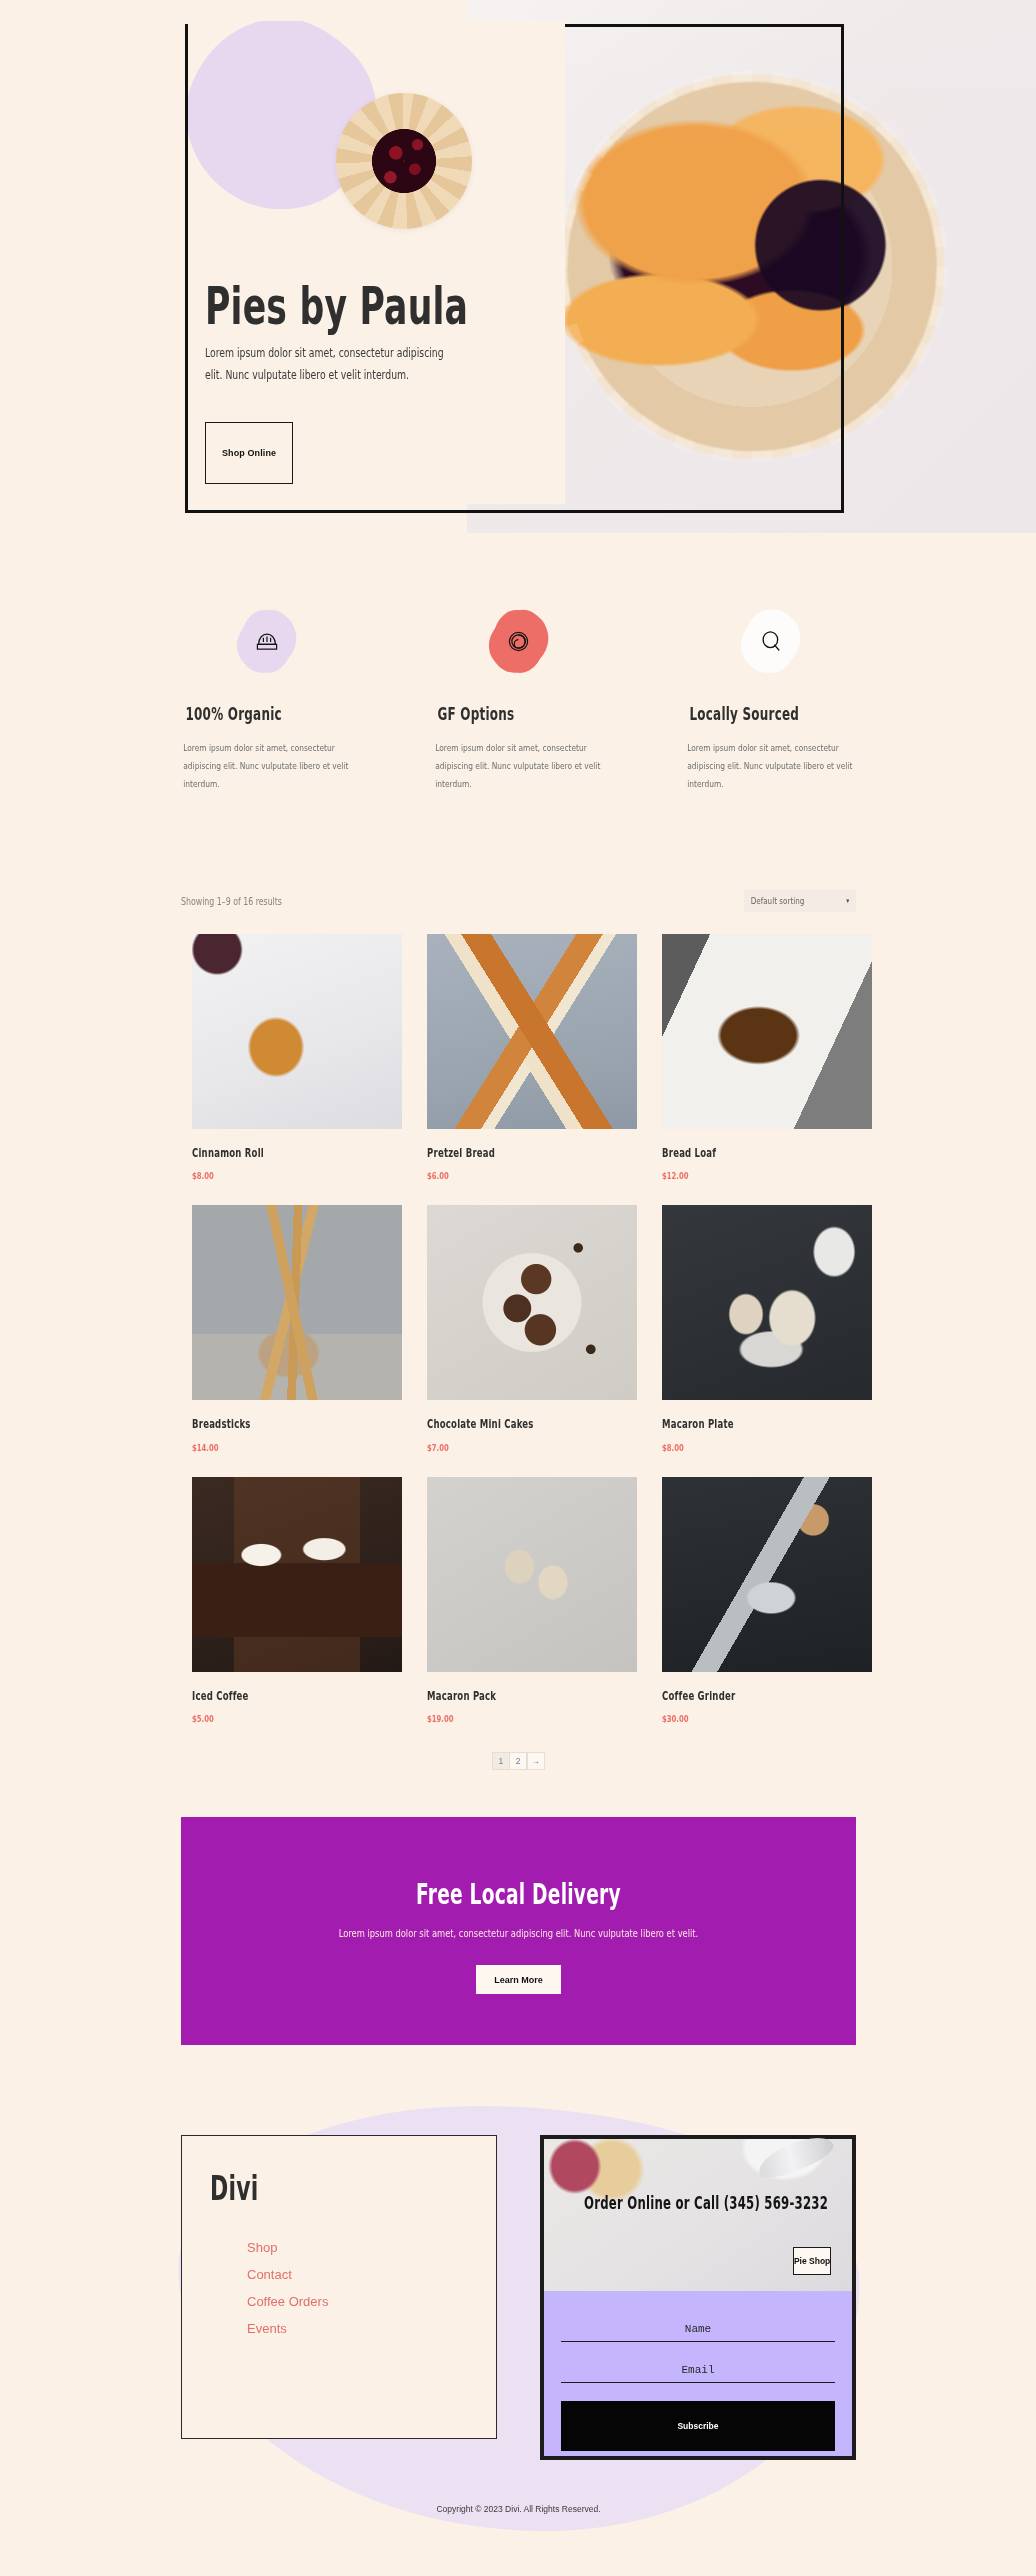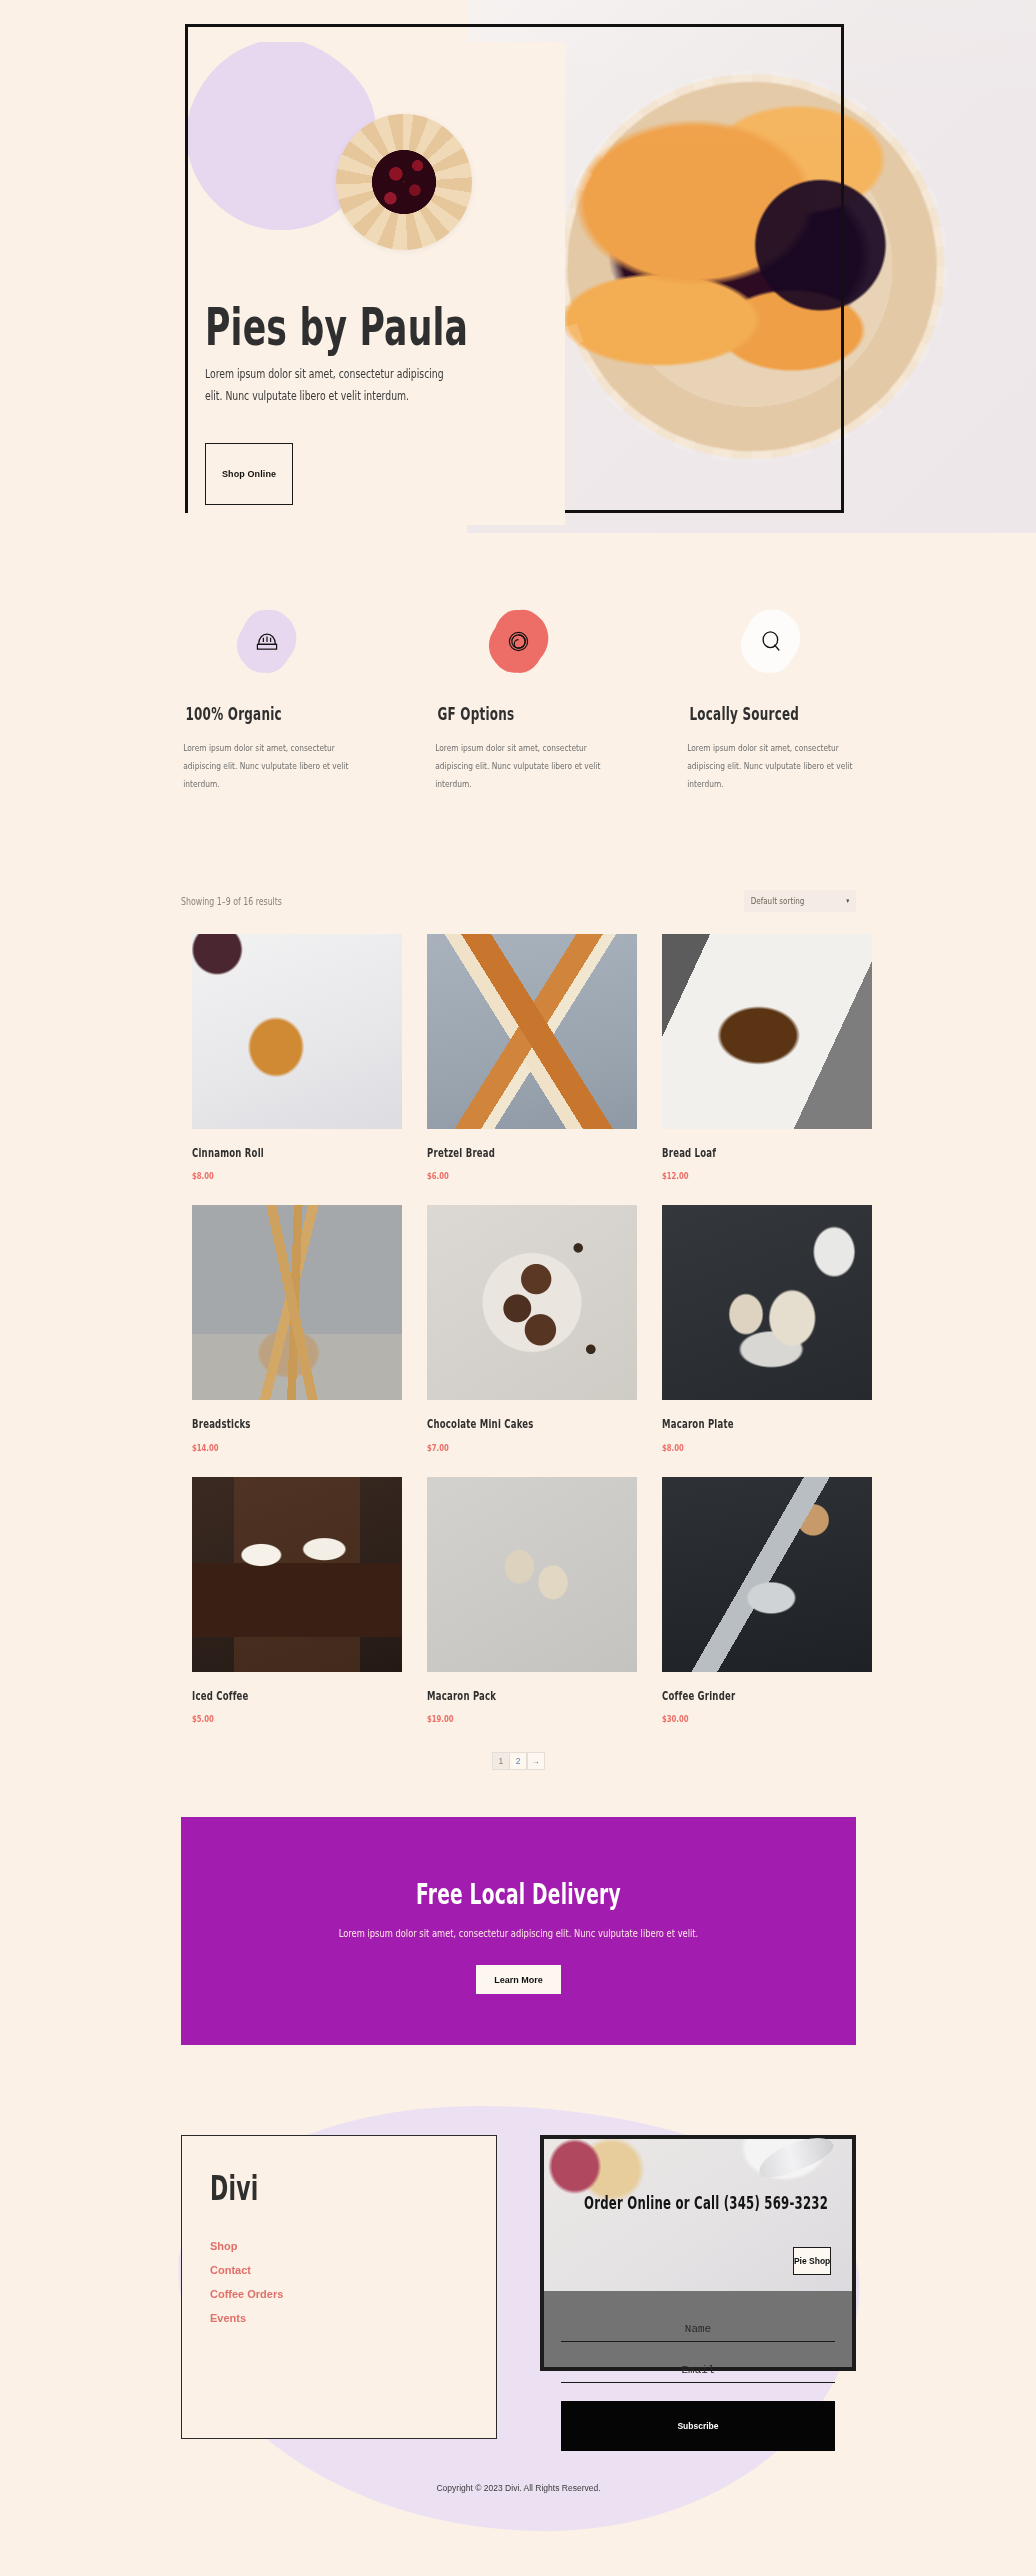--- a/index.html
+++ b/index.html
@@ -50,21 +50,21 @@
   }
   .hero-photo-veil{
     position:absolute;inset:0;
     background:linear-gradient(180deg,rgba(255,255,255,.05),rgba(255,255,255,0) 30%);
   }
   .hero-frame{
     position:absolute;left:185px;top:24px;width:659px;height:489px;
     border:3px solid #111;
   }
   .hero-left{
-    position:absolute;left:188px;top:42px;width:377px;height:483px;
+    position:absolute;left:188px;top:21px;width:377px;height:483px;
     background:#fbf1e6;
     overflow:hidden;
   }
   .hero-blob{
     left:122px;top:46px;width:188px;height:188px;
     background:#e7d8f0;
     border-radius:46% 54% 49% 51% / 52% 47% 53% 48%;
     filter:url(#none);
   }
   .hero-blob::before,.hero-blob::after{
@@ -256,25 +256,26 @@
     position:relative;z-index:2;width:675px;margin:0 auto;
     display:flex;justify-content:space-between;
   }
   .f-left{
     width:316px;height:304px;background:#fbf1e6;border:1.2px solid #2a2a2a;
     padding:36px 28px;position:relative;
   }
   .f-logo{font-size:33px;line-height:1;color:#2f2f2f;margin-bottom:35px;}
   .f-nav{list-style:none;}
   .f-nav li{
-    color:#e2706a;font-size:11px;font-weight:700;margin-bottom:12px;cursor:pointer;
+    color:#e2706a;font-size:13px;font-weight:400;margin-bottom:12px;cursor:pointer;
     font-family:"Liberation Sans",sans-serif;
+    margin-left:37px;
   }
   .f-right{
-    width:316px;height:236px;border:4.3px solid #1c1c1c;background:#737373;position:relative;
+    width:316px;height:325px;border:4.3px solid #1c1c1c;background:#c4b5fd;position:relative;
   }
   .f-right-photo{
     position:absolute;left:0;right:0;top:0;height:152px;
     background:
       radial-gradient(ellipse 16% 34% at 10% 18%, #b0485f 0 46%, rgba(176,72,95,0) 54%),
       radial-gradient(ellipse 20% 40% at 22% 20%, #e8cd9c 0 44%, rgba(232,205,156,0) 54%),
       radial-gradient(ellipse 26% 40% at 78% 6%, #f4f4f4 0 48%, rgba(244,244,244,0) 54%),
       linear-gradient(145deg,#ebe8e6 0%,#e4e2e3 55%,#dcdade 100%);
   }
   .f-right-photo::after{

